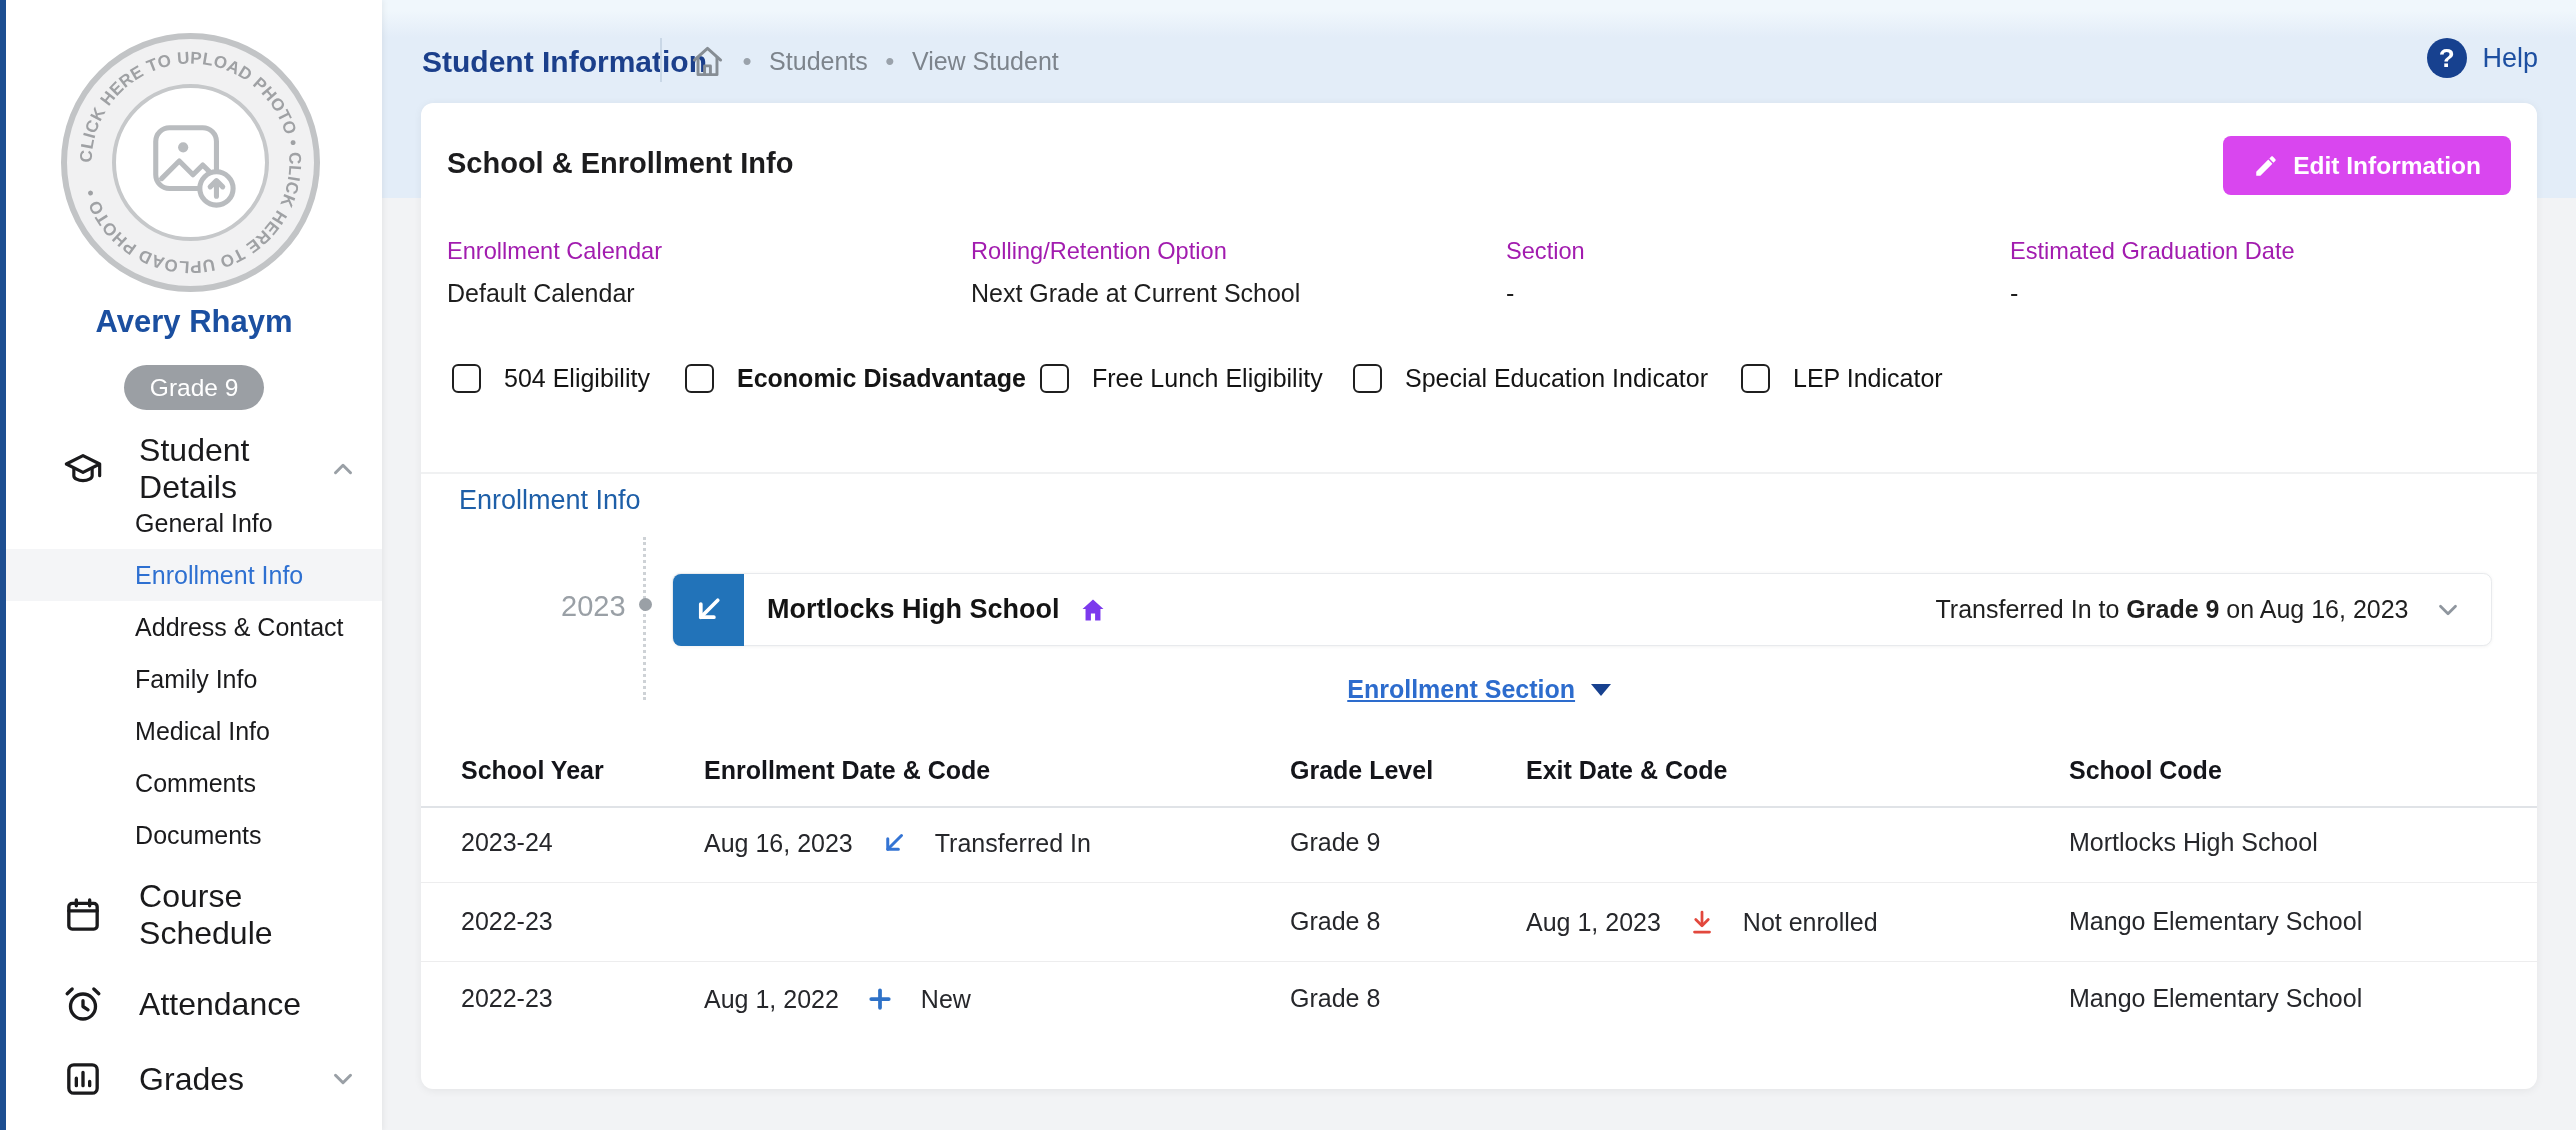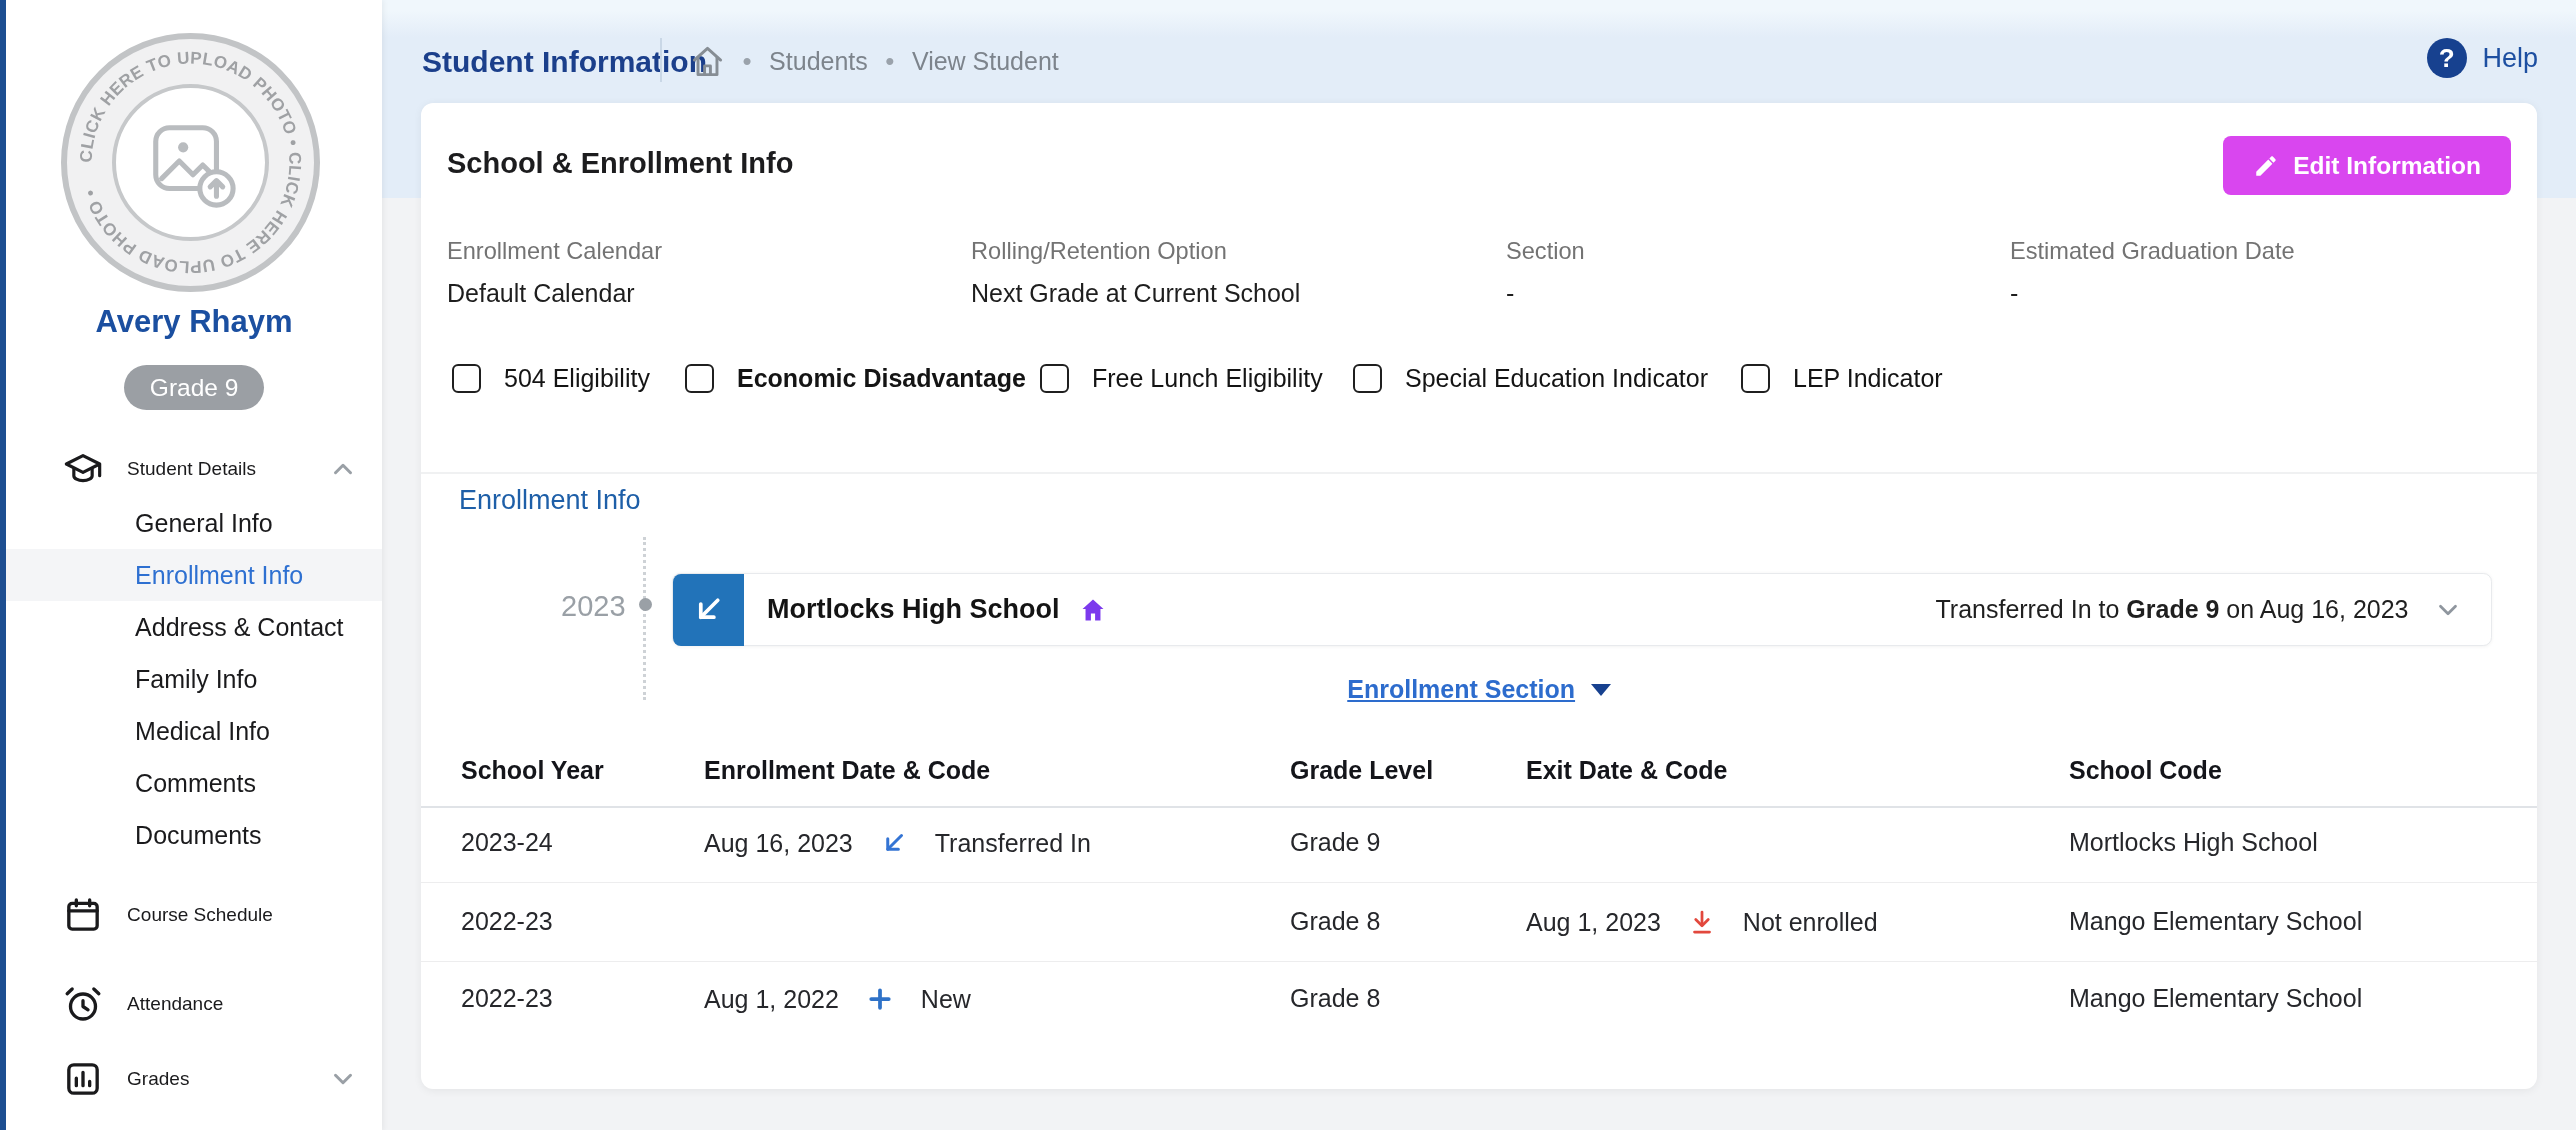--- a/index.html
+++ b/index.html
@@ -22,21 +22,21 @@
   .photo-ring { position:absolute; inset:0; border-radius:50%; border:6.1px solid #c2c4c6; background:#f1f1f2; }
   .photo-inner { position:absolute; left:51px; top:51px; width:157px; height:157px; border-radius:50%; border:4.4px solid #c6c8ca; background:#ffffff; display:flex; align-items:center; justify-content:center; }
   .circ-text-svg { position:absolute; inset:0; }
   .student-name { position:absolute; top:304px; left:0; width:100%; text-align:center; font-size:31px; font-weight:bold; color:#1b4fa0; }
   .grade-badge-row { position:absolute; top:365px; left:0; width:100%; display:flex; justify-content:center; }
   .grade-badge { background:#9b9fa4; color:#ffffff; font-size:24.5px; border-radius:29px; padding:8.7px 26px; }
 
   .menu { position:absolute; top:441px; left:0; width:100%; }
   .menu-parent { height:56px; display:flex; align-items:center; padding:0 24.5px 0 57px; cursor:pointer; }
   .menu-parent .mp-icon { width:40px; height:40px; color:#1a1a1c; flex:0 0 auto; }
-  .menu-parent .mp-label { font-size:19px; font-weight:500; color:#1a1a1c; margin-left:24px; flex:1; }
+  .menu-parent .mp-label { font-size:32px; font-weight:500; color:#1a1a1c; margin-left:36px; flex:1; }
   .menu-parent .mp-chevron { width:30px; height:30px; color:#9aa0a6; }
   .menu-sub { height:52px; display:flex; align-items:center; padding-left:129px; font-size:25px; color:#1a1a1c; cursor:pointer; }
   .menu-sub.selected { background:#f4f5f7; color:#2e70d1; }
   .mt-30 { margin-top:26px; } .mt-38 { margin-top:33px; } .mt-22 { margin-top:19px; }
 
   
   .header-band { position:absolute; left:382px; right:0; top:0; height:198px;
     background: linear-gradient(180deg, #f0f7fc 0px, #f0f7fc 10.5px, #e3edf8 37px); }
   .page-title { position:absolute; left:40px; top:45px; font-size:30px; font-weight:bold; color:#1b3f8b; }
   .title-divider { position:absolute; left:278px; top:38px; width:1.7px; height:44px; background:#c9d7e6; }
@@ -47,21 +47,21 @@
   .help-circle { width:40px; height:40px; border-radius:50%; background:#17418f; color:#fff; display:flex; align-items:center; justify-content:center; font-size:26px; font-weight:bold; }
   .help-label { font-size:27px; color:#1d4fa1; }
 
   
   .main-card { position:absolute; left:421px; top:103px; width:2116px; height:986px; background:#ffffff; border-radius:12.2px; box-shadow:0 1.7px 8.7px rgba(0,0,0,.06); z-index:2; }
   .card-title { position:absolute; left:26px; top:44px; font-size:29px; font-weight:bold; color:#1c1c1e; }
   .edit-btn { position:absolute; right:26px; top:33px; height:59px; padding:0 30px; background:#d946ef; border:none; border-radius:7.9px; color:#ffffff; font-size:24.5px; font-weight:bold; font-family:"Liberation Sans",sans-serif; display:flex; align-items:center; gap:14px; cursor:pointer; }
   .edit-btn svg { width:26px; height:26px; }
 
   .field { position:absolute; top:135px; }
-  .field .f-label { font-size:23.6px; color:#737373; }
+  .field .f-label { font-size:23.6px; color:#a21caf; }
   .field .f-value { font-size:25px; color:#1e1e1e; margin-top:14px; }
   .f1 { left:26px; } .f2 { left:550px; } .f3 { left:1085px; } .f4 { left:1589px; }
 
   .checkbox-item { position:absolute; top:261px; display:flex; align-items:center; gap:23px; cursor:pointer; }
   .cb-box { width:29px; height:29px; border:2.6px solid #1f1f1f; border-radius:6.1px; background:#fff; flex:0 0 auto; }
   .cb-label { font-size:25px; color:#141414; white-space:nowrap; }
   .cb1 { left:31px; } .cb2 { left:264px;font-weight:bold; } .cb3 { left:619px; } .cb4 { left:932px; } .cb5 { left:1320px; }
 
   .divider-full { position:absolute; left:0; right:0; top:369px; height:1.7px; background:#f0f1f2; }
   .enroll-title { position:absolute; left:38px; top:382px; font-size:27px; font-weight:500; color:#1e5fa8; }

